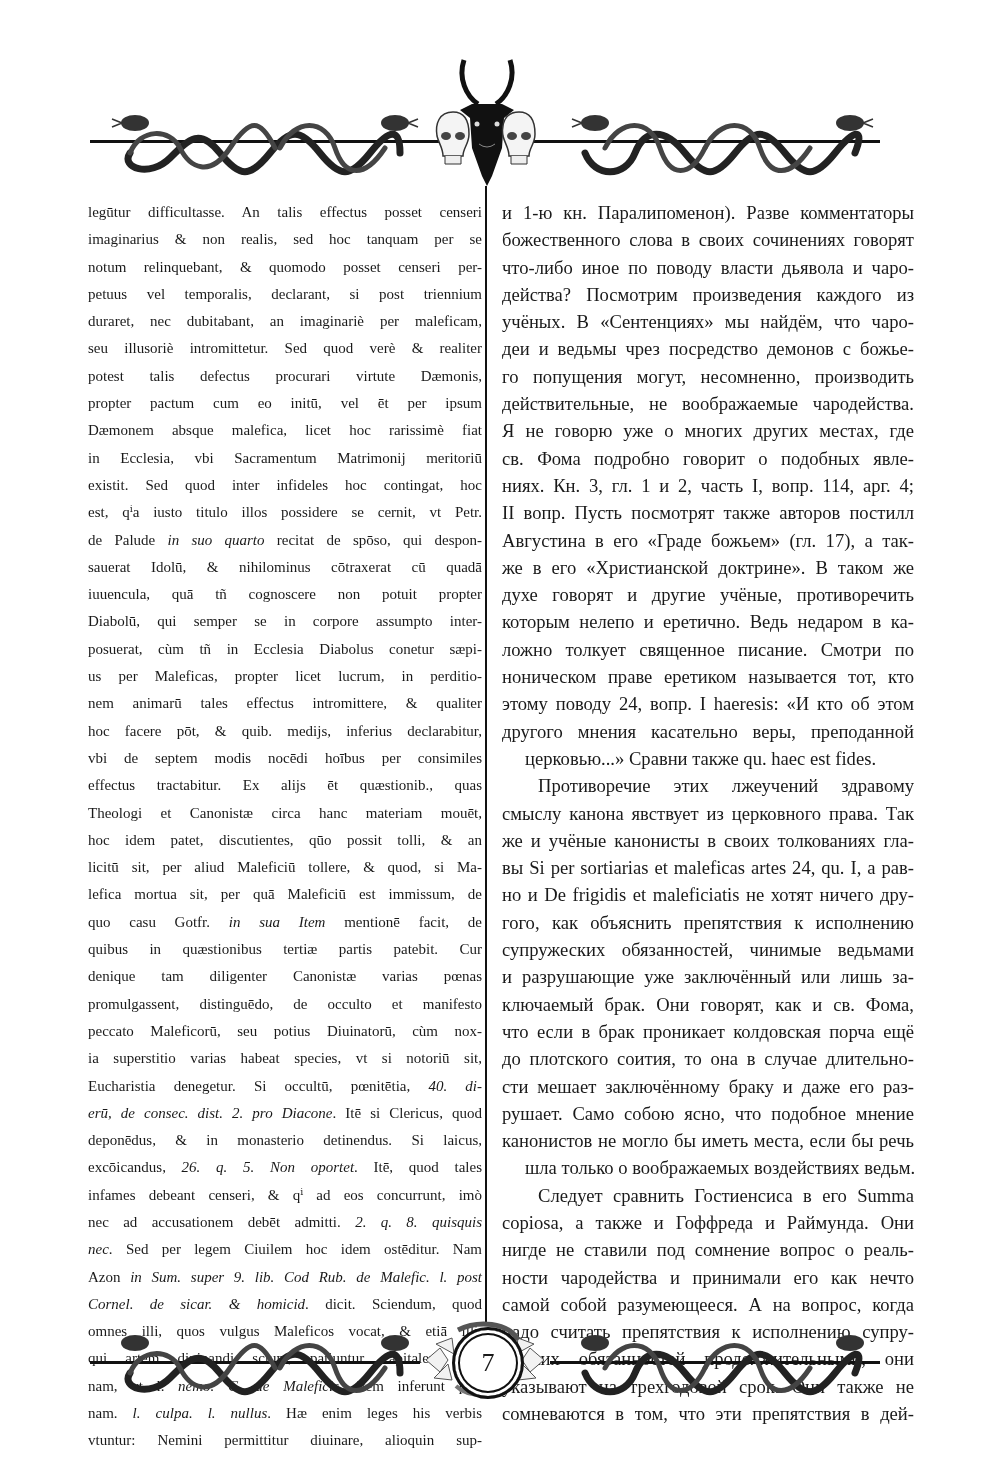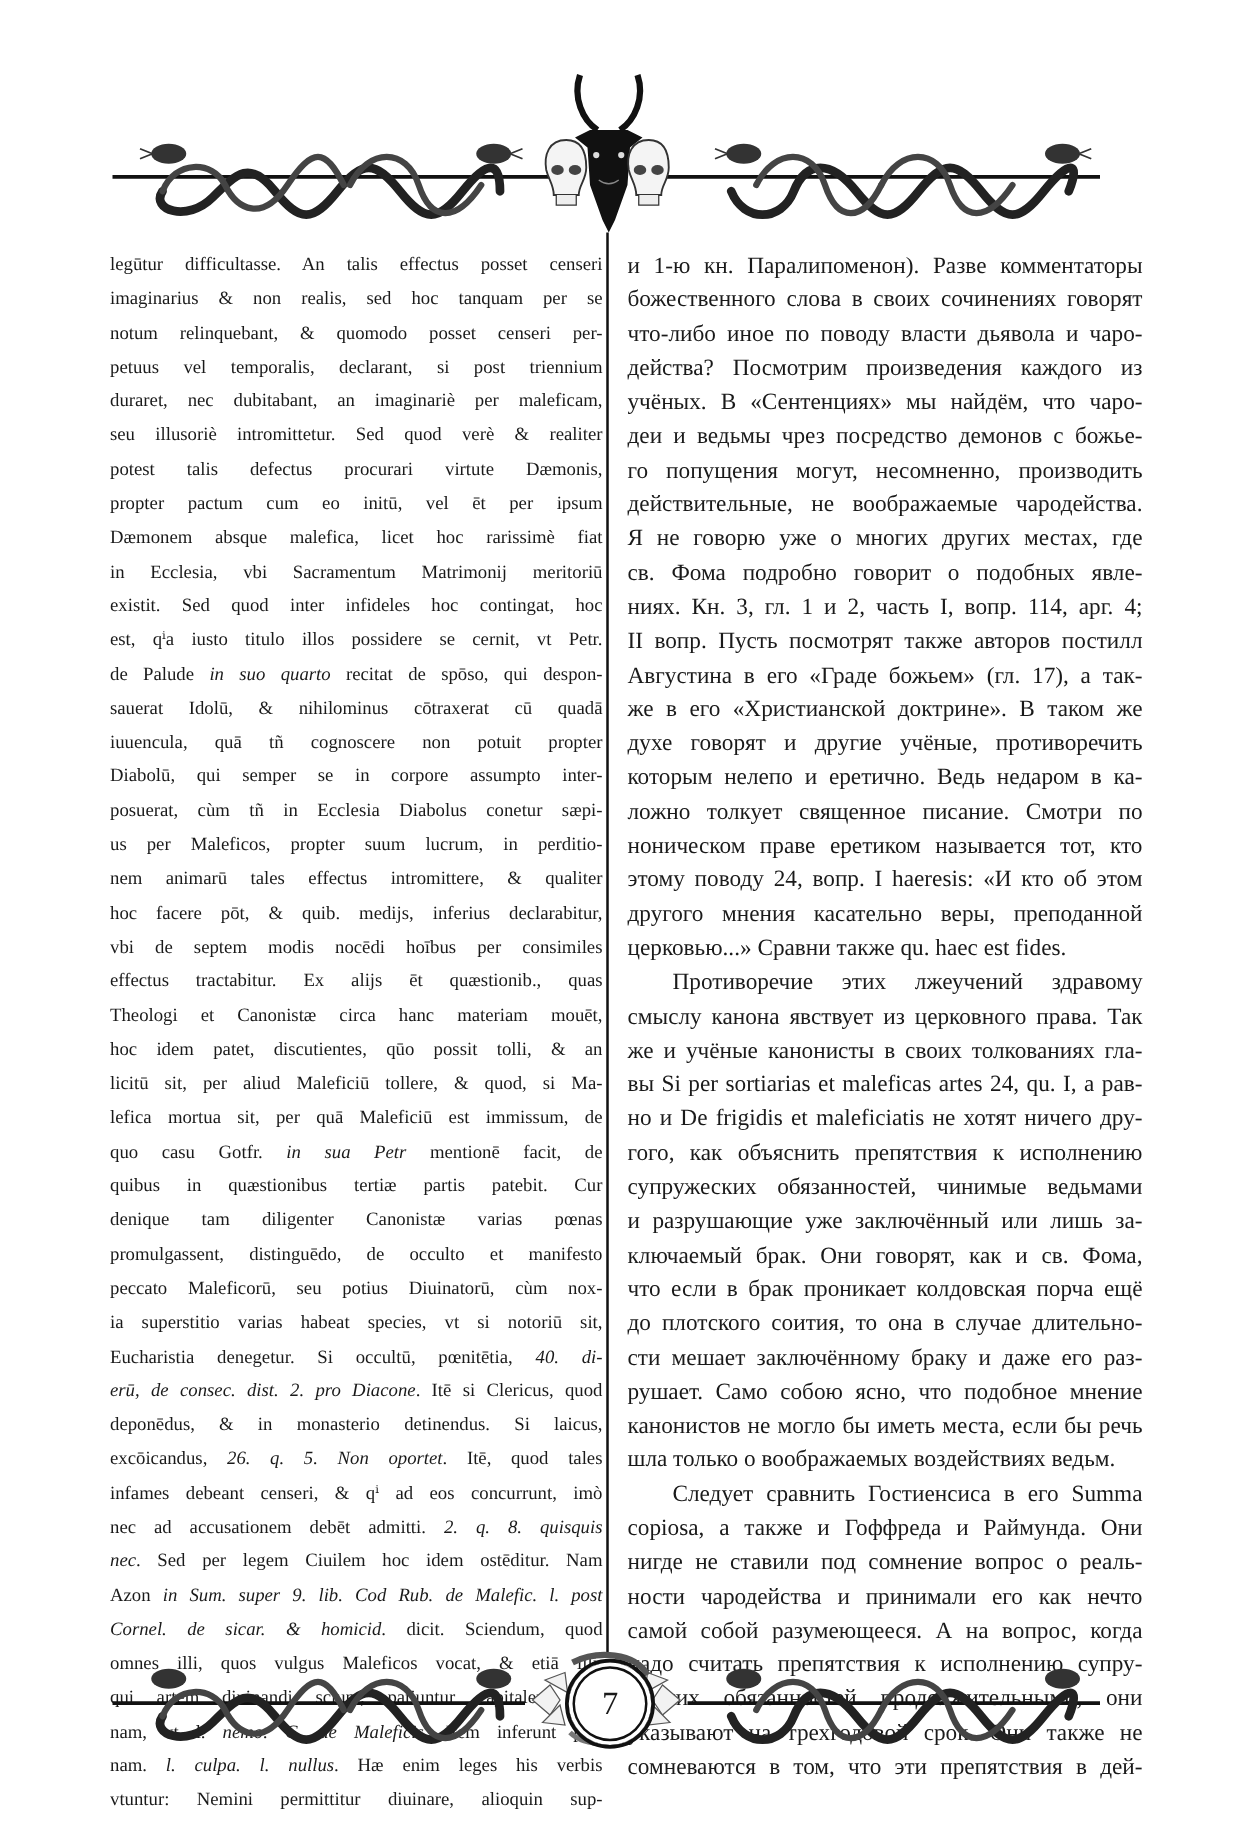--- a/index.html
+++ b/index.html
@@ -2,21 +2,21 @@
 <html><head>
   <meta charset="utf-8">
   <style>
     html, body { margin: 0; padding: 0; background: #ffffff; }
     body { width: 1000px; height: 1467px; position: relative; overflow: hidden; color: #1a1a1a; font-family: "Liberation Serif", "DejaVu Serif", serif; }
     .rule { position: absolute; height: 3px; background: #111; }
     .vrule { position: absolute; width: 2px; background: #111; }
     .ornament { position: absolute; }
     .col { position: absolute; font-size: 15px; line-height: 27.3px; text-align: justify; }
     .col .ln { display: block; white-space: nowrap; text-align-last: justify; }
-    .col .ln.last { text-align-last: left; }
+    .col .ln.last { text-align-last: left; margin-left: 23px; }
     .col .ln.indent { padding-left: 36px; }
     #col-left { left: 88px; top: 199px; width: 394px; }
     #col-right { left: 502px; top: 199px; width: 412px; font-size: 18.6px; }
     #page-num { position: absolute; left: 452px; top: 1327px; width: 66px; height: 66px; border-radius: 50%; border: 3px solid #111; box-shadow: inset 0 0 0 3px #fff, inset 0 0 0 5px #111; background: #fff; display: flex; align-items: center; justify-content: center; font-size: 26px; }
   </style>
 </head>
 <body>
 
 <div class="rule" style="left:90px; top:140px; width:350px;"></div>
 <div class="rule" style="left:530px; top:140px; width:350px;"></div>
@@ -87,30 +87,30 @@
     <span class="ln">propter pactum cum eo initū, vel ēt per ipsum</span>
     <span class="ln">Dæmonem absque malefica, licet hoc rarissimè fiat</span>
     <span class="ln">in Ecclesia, vbi Sacramentum Matrimonij meritoriū</span>
     <span class="ln">existit. Sed quod inter infideles hoc contingat, hoc</span>
     <span class="ln">est, qⁱa iusto titulo illos possidere se cernit, vt Petr.</span>
     <span class="ln">de Palude <i>in suo quarto</i> recitat de spōso, qui despon-</span>
     <span class="ln">sauerat Idolū, &amp; nihilominus cōtraxerat cū quadā</span>
     <span class="ln">iuuencula, quā tñ cognoscere non potuit propter</span>
     <span class="ln">Diabolū, qui semper se in corpore assumpto inter-</span>
     <span class="ln">posuerat, cùm tñ in Ecclesia Diabolus conetur sæpi-</span>
-    <span class="ln">us per Maleficos, propter suum lucrum, in perditio-</span>
+    <span class="ln">us per Maleficas, propter licet lucrum, in perditio-</span>
     <span class="ln">nem animarū tales effectus intromittere, &amp; qualiter</span>
     <span class="ln">hoc facere pōt, &amp; quib. medijs, inferius declarabitur,</span>
     <span class="ln">vbi de septem modis nocēdi hoībus per consimiles</span>
     <span class="ln">effectus tractabitur. Ex alijs ēt quæstionib., quas</span>
     <span class="ln">Theologi et Canonistæ circa hanc materiam mouēt,</span>
     <span class="ln">hoc idem patet, discutientes, qūo possit tolli, &amp; an</span>
     <span class="ln">licitū sit, per aliud Maleficiū tollere, &amp; quod, si Ma-</span>
     <span class="ln">lefica mortua sit, per quā Maleficiū est immissum, de</span>
-    <span class="ln">quo casu Gotfr. <i>in sua Petr</i> mentionē facit, de</span>
+    <span class="ln">quo casu Gotfr. <i>in sua Item</i> mentionē facit, de</span>
     <span class="ln">quibus in quæstionibus tertiæ partis patebit. Cur</span>
     <span class="ln">denique tam diligenter Canonistæ varias pœnas</span>
     <span class="ln">promulgassent, distinguēdo, de occulto et manifesto</span>
     <span class="ln">peccato Maleficorū, seu potius Diuinatorū, cùm nox-</span>
     <span class="ln">ia superstitio varias habeat species, vt si notoriū sit,</span>
     <span class="ln">Eucharistia denegetur. Si occultū, pœnitētia, <i>40. di-</i></span>
     <span class="ln"><i>erū, de consec. dist. 2. pro Diacone</i>. Itē si Clericus, quod</span>
     <span class="ln">deponēdus, &amp; in monasterio detinendus. Si laicus,</span>
     <span class="ln">excōicandus, <i>26. q. 5. Non oportet</i>. Itē, quod tales</span>
     <span class="ln">infames debeant censeri, &amp; qⁱ ad eos concurrunt, imò</span>

